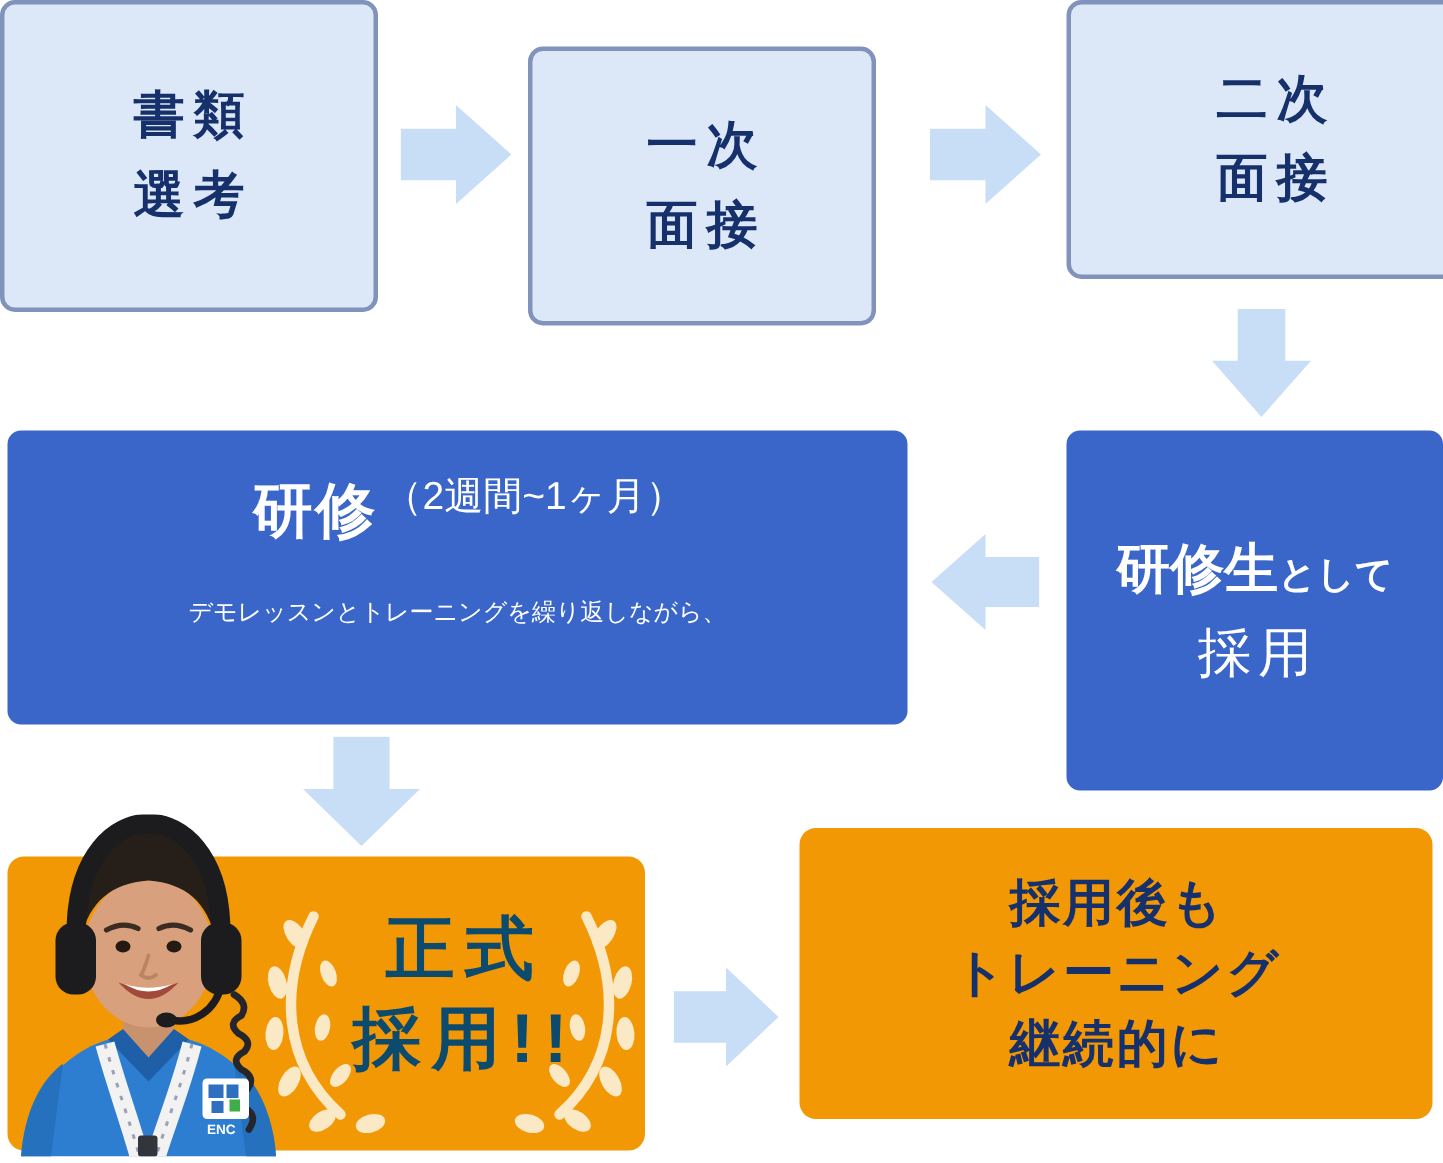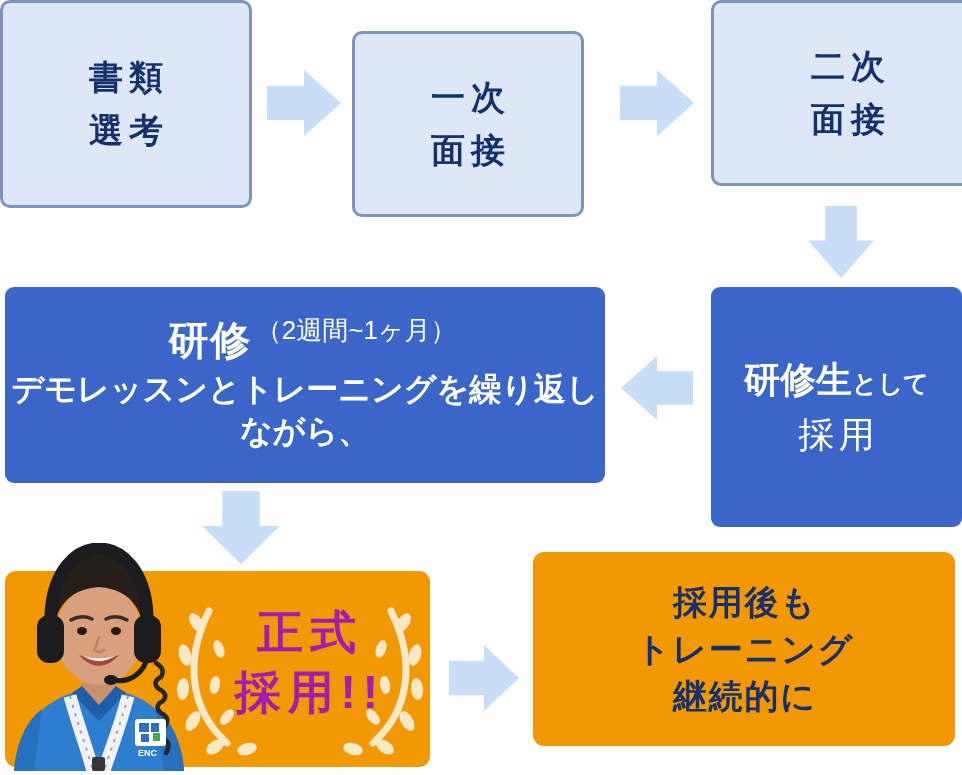--- a/index.html
+++ b/index.html
@@ -18,30 +18,30 @@
   #box-first{left:352px;top:7;width:232px;height:186px;margin-top:31px;}
   #box-second{left:711px;top:7;width:274px;height:186px;}
 
   
   #box-training{left:5px;top:287px;width:600px;height:196px;flex-direction:column;justify-content:flex-start;padding-top:18px;}
   #box-trainee{left:711px;top:287px;width:251px;height:240px;flex-direction:column;justify-content:center;}
 
   .training-title-row{display:flex;align-items:flex-start;justify-content:center;margin-top:8px;margin-left:15px;}
   .training-title{font-size:40px;font-weight:bold;letter-spacing:0.04em;}
   .training-duration{font-size:26px;font-weight:normal;margin-left:4px;}
-  .training-desc{font-size:32px;font-weight:bold;line-height:42px;margin-top:0;}
+  .training-desc{font-size:16px;font-weight:normal;line-height:42px;margin-top:20px;}
 
   .trainee-line1{font-size:36px;font-weight:bold;line-height:52px;}
   .trainee-suffix{font-size:25px;font-weight:bold;}
   .trainee-line2{font-size:36px;font-weight:normal;line-height:52px;letter-spacing:0.12em;padding-left:0.12em;}
 
   
   #box-official{left:5px;top:571px;width:425px;height:196px;}
   #box-ongoing{left:533px;top:552px;width:422px;height:194px;}
-  .official-text{position:absolute;left:180px;top:602px;width:246px;text-align:center;color:#a21caf;
+  .official-text{position:absolute;left:180px;top:602px;width:246px;text-align:center;color:#0c4a6e;
                  font-size:46px;font-weight:bold;letter-spacing:0.15em;padding-left:0.15em;line-height:60px;z-index:6;}
   .ongoing-label{font-size:34px;font-weight:bold;line-height:47px;letter-spacing:0.05em;padding-left:0.05em;}
 
   
   .arrow{position:absolute;background:#c8ddf6;}
   .arrow-right{clip-path:polygon(0 24%,50% 24%,50% 0,100% 50%,50% 100%,50% 76%,0 76%);}
   .arrow-left{clip-path:polygon(100% 24%,50% 24%,50% 0,0 50%,50% 100%,50% 76%,100% 76%);}
   .arrow-down{clip-path:polygon(26% 0,74% 0,74% 48%,100% 48%,50% 100%,0 48%,26% 48%);}
   #arrow-r1{left:267px;top:70px;width:74px;height:66px;}
   #arrow-r2{left:620px;top:70px;width:74px;height:66px;}

